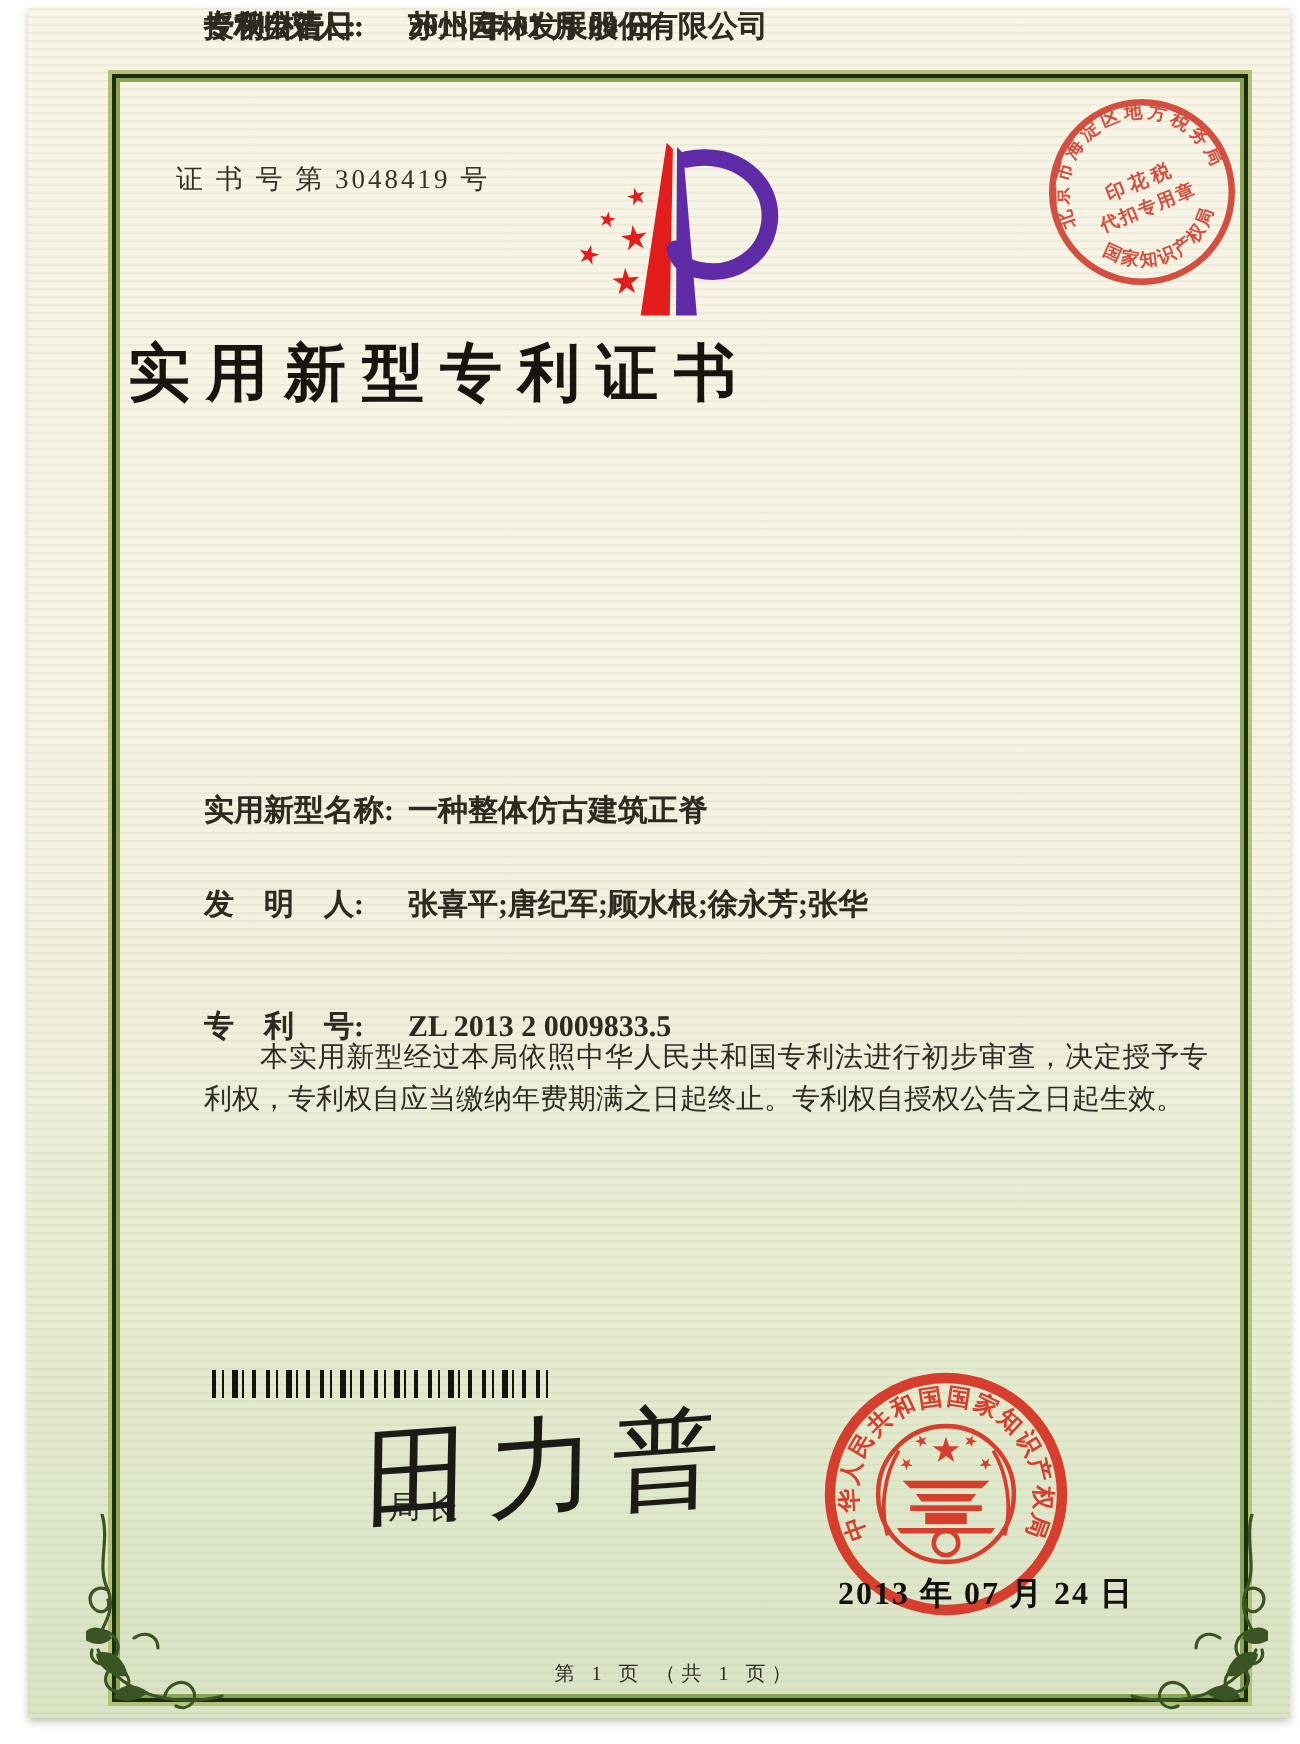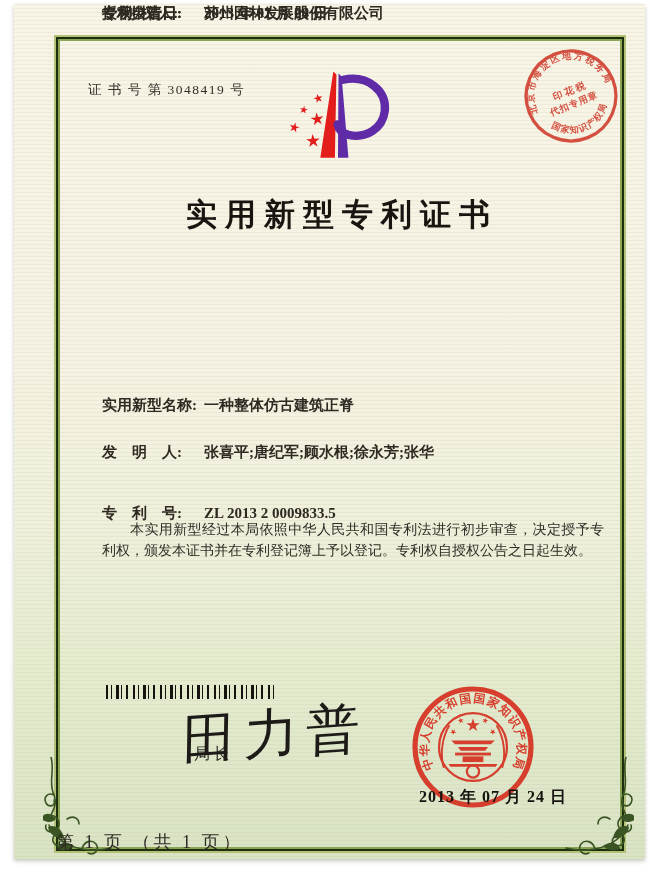--- a/index.html
+++ b/index.html
@@ -9,22 +9,22 @@
          background:
            repeating-linear-gradient(180deg, rgba(164,176,134,0.13) 0 1px, rgba(0,0,0,0) 1px 4px),
            linear-gradient(180deg,#f8f4e6 0%,#f6f2e3 42%,#efefdb 62%,#e6ecd0 76%,#dde6c8 92%,#d9e3c4 100%);
          box-shadow:0 2px 4px rgba(90,90,70,.35);}
   .frame{position:absolute;left:42px;top:33px;width:564px;height:810px;
          border:2px solid #1c2e0c;
          box-shadow:0 0 0 2px #b3c077, inset 0 0 0 2px #8aa455;}
   .abs{position:absolute;}
   .cert-no{left:74px;top:77px;font-size:13.5px;letter-spacing:1.5px;color:#35302a;text-align:center;}
   .logo{left:271px;top:57px;width:106px;height:104px;}
-  .title{left:42px;top:162px;width:564px;text-align:center;font-size:31px;font-weight:700;
-         letter-spacing:8px;text-indent:8px;color:#181511;margin-top:28px;}
+  .title{left:42px;top:162px;width:564px;font-size:31px;font-weight:700;
+         letter-spacing:8px;text-indent:8px;color:#181511;}
   .field{left:88px;width:505px;font-size:15px;font-weight:600;color:#2e2a22;white-space:nowrap;}
   .field:nth-of-type(1){top:252px;} .field:nth-of-type(2){top:302px;}
   .field:nth-of-type(3){top:346px;} .field:nth-of-type(4){top:392px;}
   .field:nth-of-type(5){top:439px;} .field:nth-of-type(6){top:500px;}
   .field .lbl{display:inline-block;min-width:96px;}
   .field .val{margin-left:6px;}
   .body-text{left:88px;top:516px;width:502px;font-size:14px;line-height:20.8px;
              text-align:justify;color:#2f2c26;}
   .body-text p{margin:0;text-indent:2em;}
   .barcode{left:92px;top:681px;width:168px;height:14px;
@@ -33,21 +33,21 @@
              #15120f 5px 6px, rgba(0,0,0,0) 6px 10px,
              #15120f 10px 13px, rgba(0,0,0,0) 13px 15px,
              #15120f 15px 16px, rgba(0,0,0,0) 16px 20px,
              #15120f 20px 22px, rgba(0,0,0,0) 22px 27px);}
   .signer-role{left:132px;top:740px;font-size:16px;letter-spacing:3px;color:#2b2824;margin-left:48px;}
   .signature{left:168px;top:694px;font-size:54px;font-weight:500;color:#1d1b18;
              transform:rotate(-4deg) skewX(-5deg);letter-spacing:8px;white-space:nowrap;}
   .main-seal{left:393px;top:677px;width:132px;height:132px;opacity:.92;}
   .seal-date{left:404px;top:783px;width:150px;text-align:center;font-size:16px;font-weight:700;
              letter-spacing:1px;color:#14120f;}
-  .footer{left:42px;top:826px;width:564px;font-size:18px;letter-spacing:3px;color:#2e2b25;}
+  .footer{left:42px;top:826px;width:564px;text-align:center;font-size:10px;letter-spacing:3px;color:#2e2b25;}
   .tax-stamp{left:506px;top:41px;width:102px;height:102px;opacity:.88;}
   .orn{width:72px;height:98px;}
   .orn-left{left:29px;top:753px;}
   .orn-right{left:548px;top:753px;transform:scaleX(-1);}
 </style>
 </head>
 <body>
 
 <div class="scan">
   <div class="paper">
@@ -140,21 +140,21 @@
       <span class="lbl">专利申请日:</span><span class="val">2013 年 01 月 09 日</span>
     </div>
     <div class="field abs">
       <span class="lbl">专 利 权 人:</span><span class="val">苏州园林发展股份有限公司</span>
     </div>
     <div class="field abs">
       <span class="lbl">授权公告日:</span><span class="val">2013 年 07 月 24 日</span>
     </div>
 
     <div class="body-text abs">
-      <p>本实用新型经过本局依照中华人民共和国专利法进行初步审查，决定授予专利权，颁发本证书并在专利登记簿上予以登记。专利权自授权公告之日起生效。</p>
+      <p>本实用新型经过本局依照中华人民共和国专利法进行初步审查，决定授予专利权，专利权自应当缴纳年费期满之日起终止。专利权自授权公告之日起生效。</p>
     </div>
 
     <div class="barcode abs"></div>
 
     <div class="signer-role abs">局长</div>
     <div class="signature abs">田力普</div>
 
     <svg class="main-seal abs" viewBox="-70 -70 140 140">
       <g fill="#d63020">
         <circle cx="0" cy="0" r="61.5" fill="none" stroke="#d63020" stroke-width="5.5"></circle>

